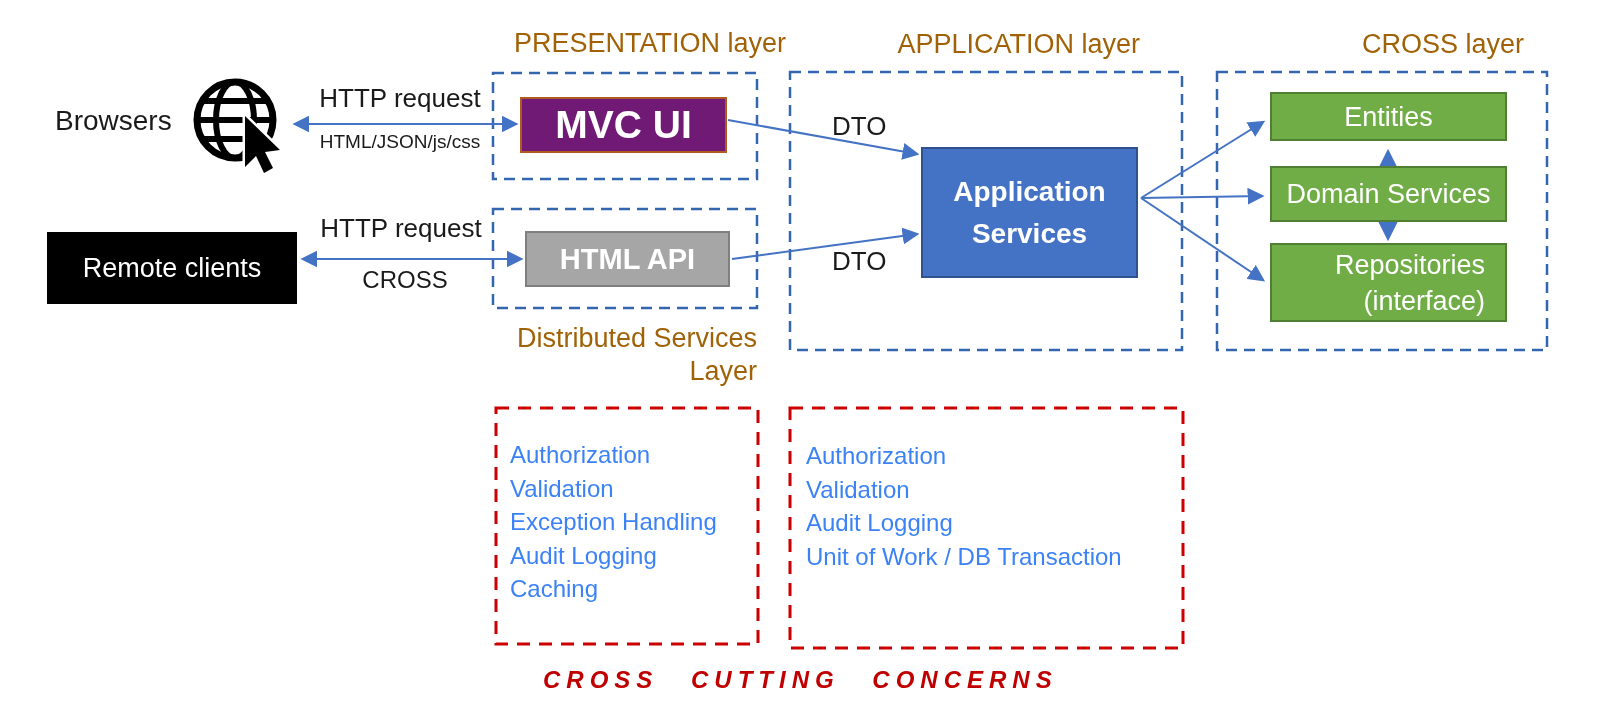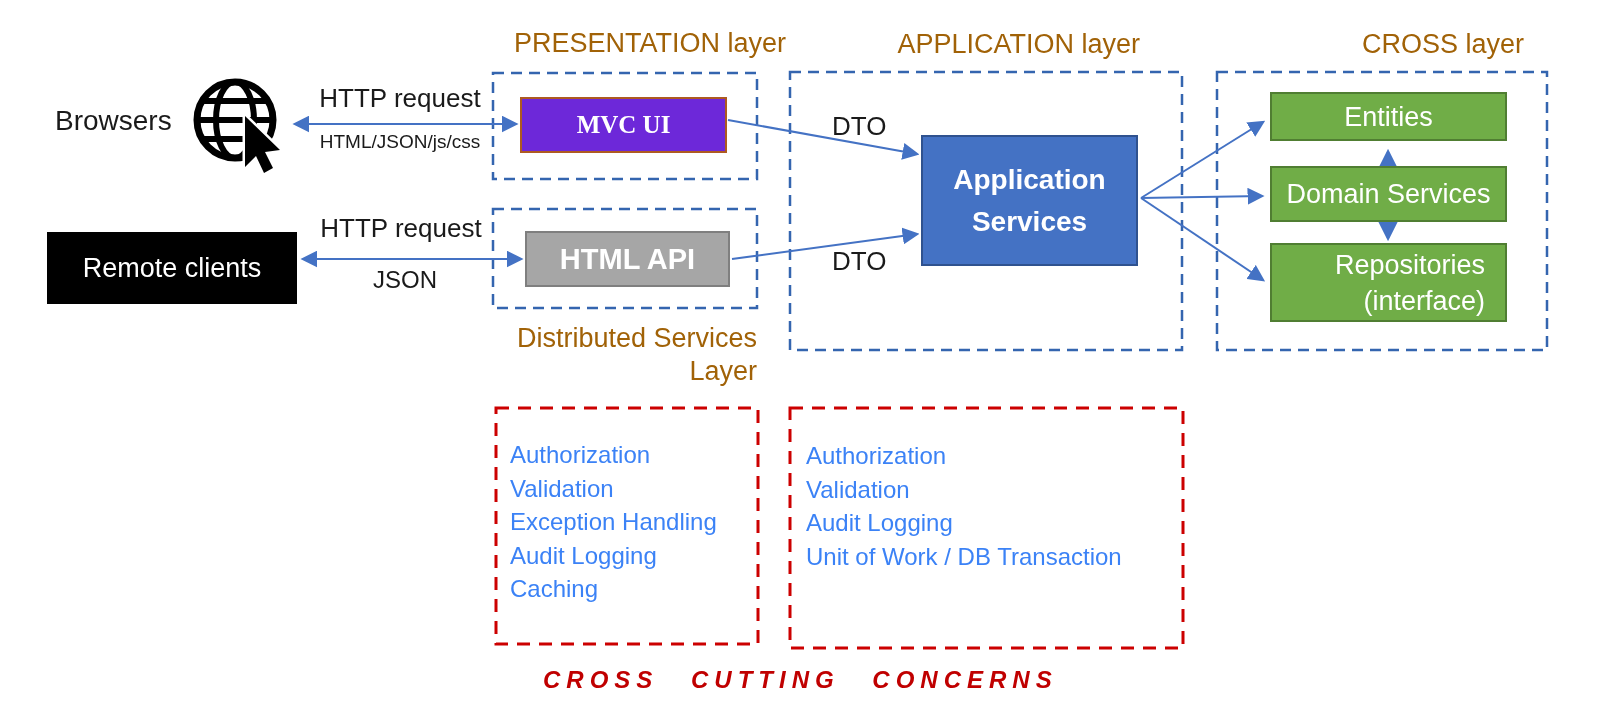--- a/index.html
+++ b/index.html
@@ -9,21 +9,21 @@
   }
   .abs{position:absolute;}
   .layer-label{color:#a16207;font-size:27px;text-align:right;white-space:nowrap;}
   .layer-label.wrap{white-space:normal;line-height:33px;}
   .black-label{color:#1a1a1a;text-align:center;white-space:nowrap;}
   .node{
     display:flex;align-items:center;justify-content:center;text-align:center;
     color:#ffffff;box-sizing:border-box;
   }
   .node.bold{font-weight:bold;}
-  .mvc{left:520px;top:97px;width:207px;height:56px;background:#6d28d9;border:2px solid #AE5A21;font-size:25px;font-family:Liberation Serif, serif;}
+  .mvc{left:520px;top:97px;width:207px;height:56px;background:#701a75;border:2px solid #AE5A21;font-size:39px;}
   .httpapi{left:525px;top:231px;width:205px;height:56px;background:#A6A6A6;border:2px solid #7F7F7F;font-size:29px;}
   .appsvc{left:921px;top:135px;width:217px;height:131px;background:#4472C4;border:2px solid #2F528F;font-size:28px;line-height:42px;}
   .green{background:#70AD47;border:2px solid #507E32;font-size:27px;line-height:36px;}
   .entities{left:1270px;top:92px;width:237px;height:49px;}
   .domainsvc{left:1270px;top:166px;width:237px;height:56px;}
   .repos{left:1270px;top:243px;width:237px;height:79px;}
   .remote{left:47px;top:232px;width:250px;height:72px;background:#000000;font-size:27px;}
   .concern-list{color:#3b82f6;font-size:24px;line-height:33.5px;}
   .concern-list div{white-space:nowrap;}
   .cross{
@@ -71,32 +71,32 @@
     <line x1="13" y1="65" x2="77" y2="65" stroke="#000" stroke-width="6"></line>
     <path d="M55 42 L55 93 L66 82 L74 99 L83 94 L75 78 L90 76 Z" fill="#000" stroke="#fff" stroke-width="5" paint-order="stroke"></path>
   </svg>
 
   <div class="abs black-label" style="left:55px;top:105px;font-size:28px;">Browsers</div>
   <div class="abs node remote">Remote clients</div>
 
   <div class="abs black-label" style="left:310px;top:83px;width:180px;font-size:26px;">HTTP request</div>
   <div class="abs black-label" style="left:310px;top:131px;width:180px;font-size:19px;">HTML/JSON/js/css</div>
   <div class="abs black-label" style="left:311px;top:213px;width:180px;font-size:26px;">HTTP request</div>
-  <div class="abs black-label" style="left:315px;top:266px;width:180px;font-size:24px;">JSON</div>
+  <div class="abs black-label" style="left:315px;top:266px;width:180px;font-size:24px;">CROSS</div>
   <div class="abs black-label" style="left:832px;top:111px;font-size:26px;">DTO</div>
   <div class="abs black-label" style="left:832px;top:246px;font-size:26px;">DTO</div>
 
   <div class="abs layer-label" style="left:446px;top:28px;width:340px;">PRESENTATION layer</div>
   <div class="abs layer-label" style="left:800px;top:29px;width:340px;">APPLICATION layer</div>
   <div class="abs layer-label" style="left:1184px;top:29px;width:340px;">CROSS layer</div>
   <div class="abs layer-label wrap" style="left:493px;top:322px;width:264px;">Distributed Services Layer</div>
 
   <div class="abs node bold mvc">MVC UI</div>
   <div class="abs node bold httpapi">HTML API</div>
-  <div class="abs node bold appsvc" style="padding:0 24px;">Application Services</div>
+  <div class="abs node bold appsvc" style="padding:0 24px;margin-top:12px;">Application Services</div>
   <div class="abs node green entities">Entities</div>
   <div class="abs node green domainsvc">Domain Services</div>
   <div class="abs node green repos" style="padding:0 20px;text-align:right;">Repositories (interface)</div>
 
   <div class="abs concern-list" style="left:510px;top:438px;">
       <div>Authorization</div>
       <div>Validation</div>
       <div>Exception Handling</div>
       <div>Audit Logging</div>
       <div>Caching</div>

